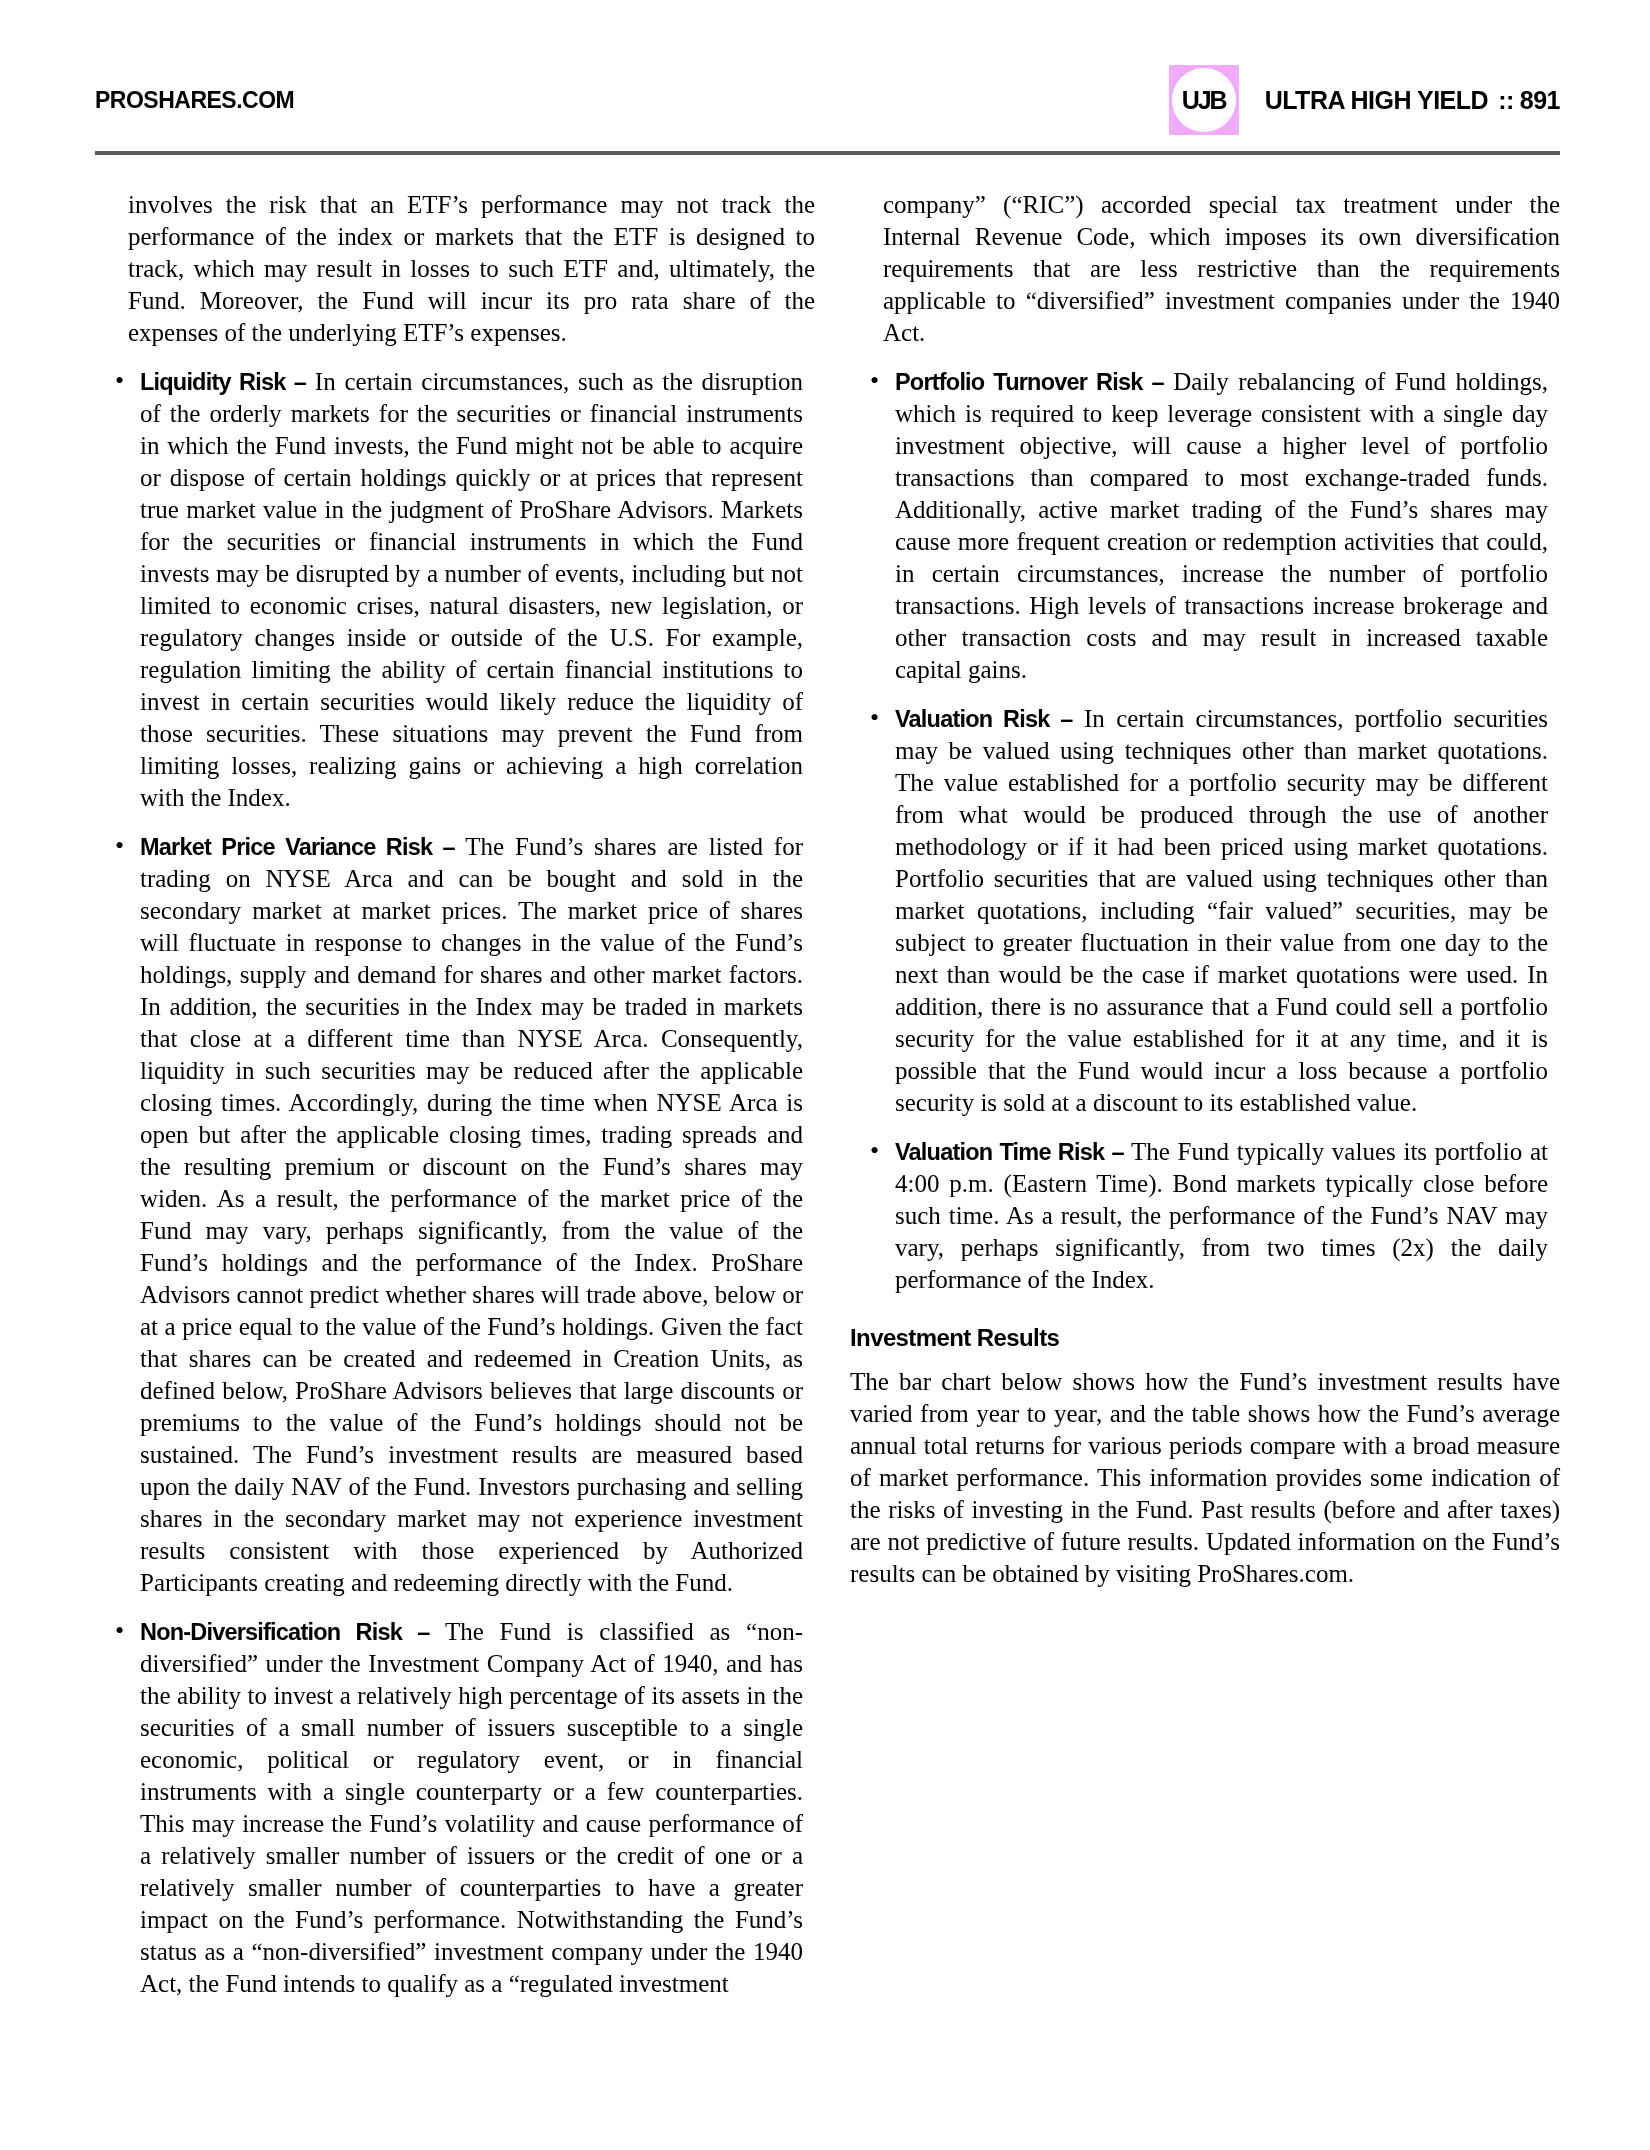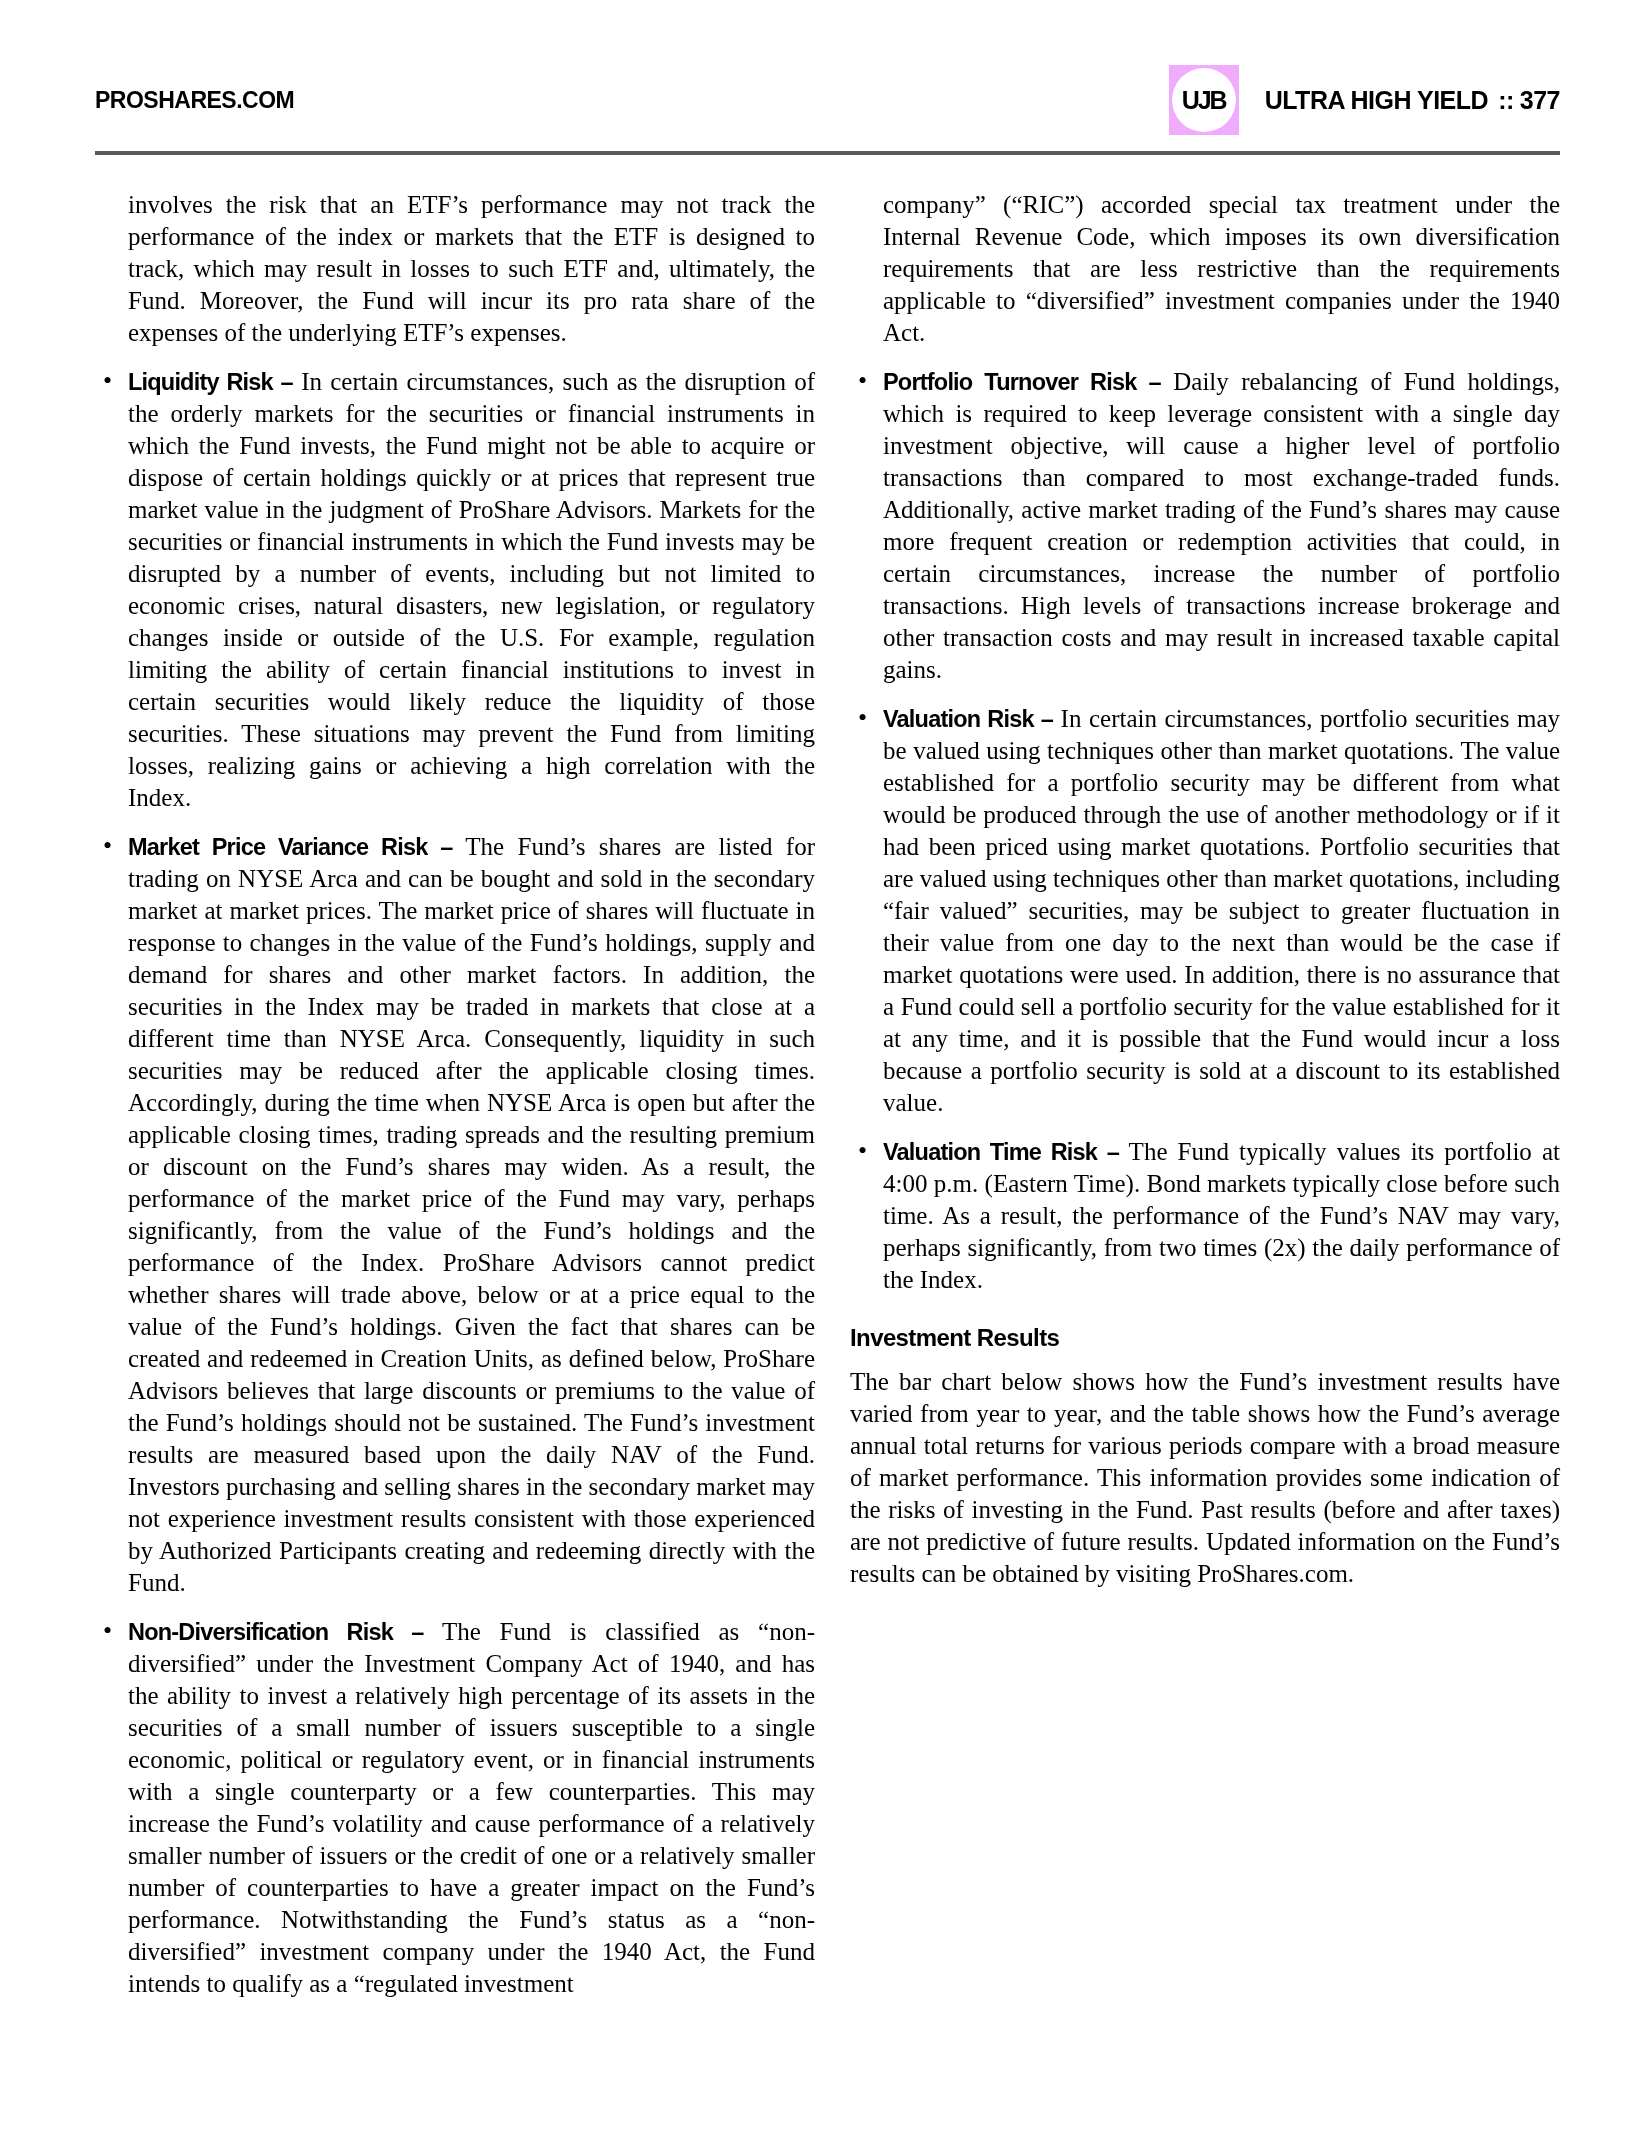--- a/index.html
+++ b/index.html
@@ -86,21 +86,21 @@
     font-size: 25px;
     line-height: 32px;
     text-align: justify;
   }
   .col.right { width: 710px; }
   p { margin: 0 0 17px 0; }
   
   .cont { padding-left: 33px; }
   ul.risk-list {
     list-style: none;
-    margin: 0;
+    margin: 12px;
     padding: 0;
   }
   li.bullet {
     position: relative;
     padding-left: 33px;
     margin: 0 0 17px 0;
   }
   li.bullet::before {
     content: "\2022";
     position: absolute;
@@ -130,21 +130,21 @@
 
   <div class="hdr">
     <div class="site-name">PROSHARES.COM</div>
     <div class="hdr-right">
       <div class="logo">
         <span class="logo-circle">
           <span class="logo-ticker">UJB</span>
         </span>
       </div>
       <div class="fund-title">
-        <span>ULTRA HIGH YIELD</span><span class="sep">::</span><span class="pageno">377</span>
+        <span>ULTRA HIGH YIELD</span><span class="sep">::</span><span class="pageno">891</span>
       </div>
     </div>
   </div>
 
   <div class="rule"></div>
 
   <div class="columns">
 
     <section class="col left">
       <p class="cont">involves the risk that an ETF’s performance may not track the performance of the index or markets that the ETF is designed to track, which may result in losses to such ETF and, ultimately, the Fund. Moreover, the Fund will incur its pro rata share of the expenses of the underlying ETF’s expenses.</p>

